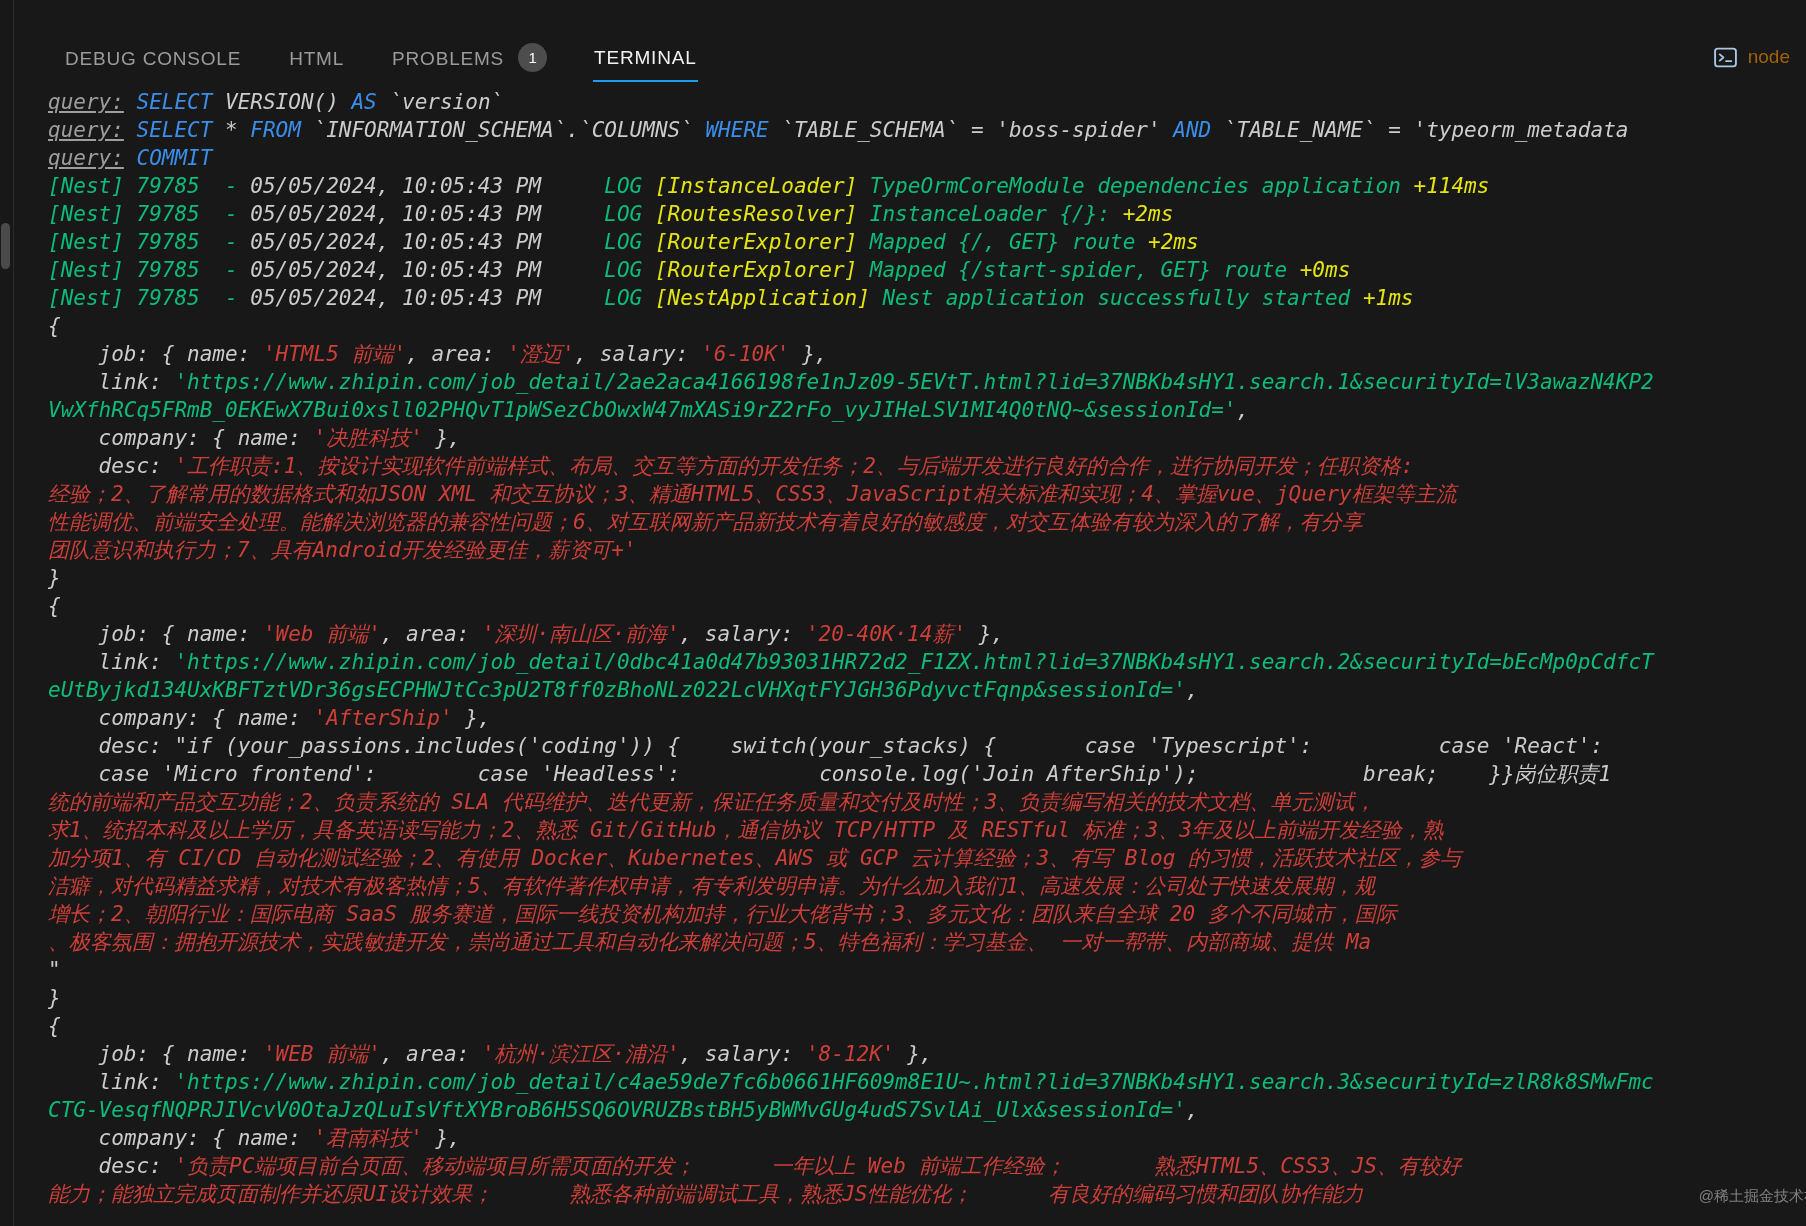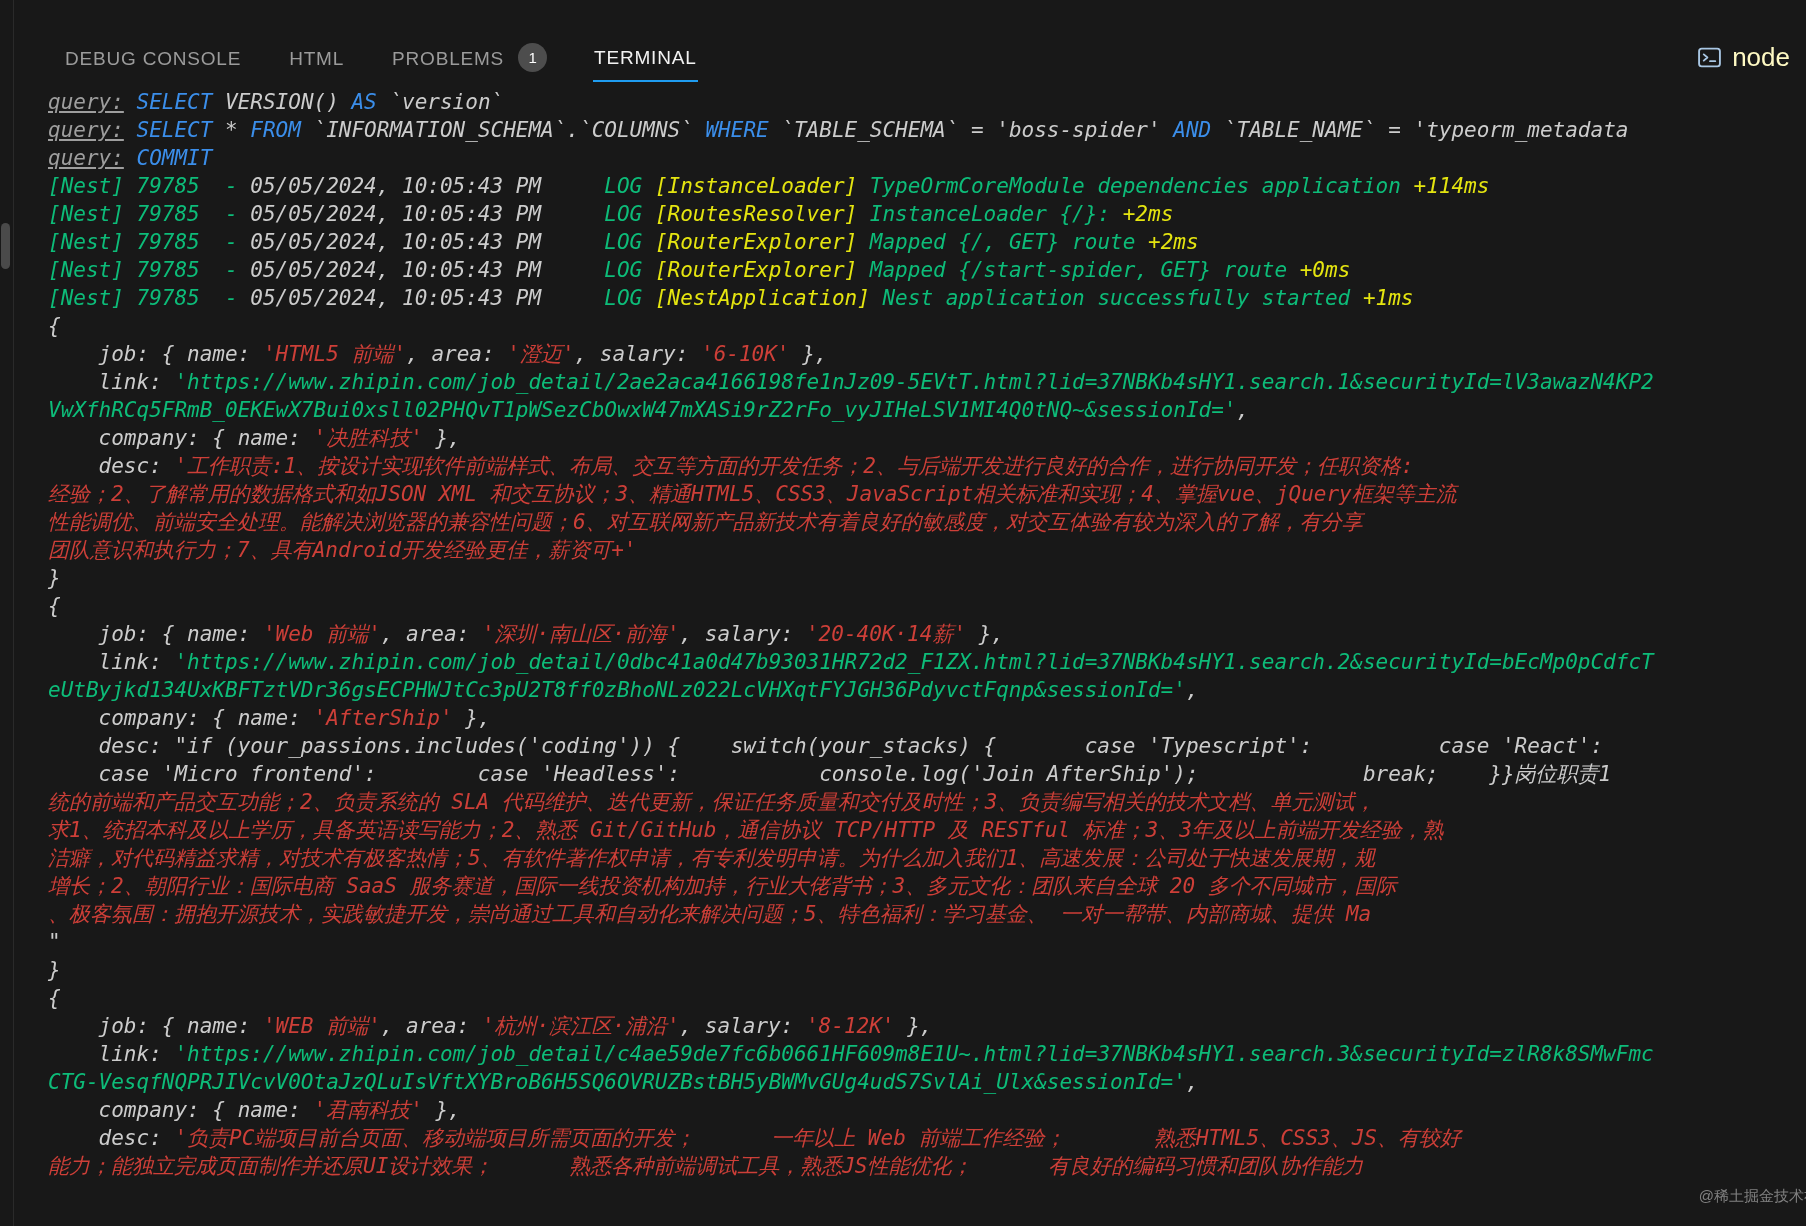--- a/index.html
+++ b/index.html
@@ -20,21 +20,21 @@
   
   .tabbar{position:absolute;left:30px;top:0;right:0;height:58px;display:flex;align-items:center;
           padding-left:34px;box-sizing:border-box;margin-top:28px;}
   .tab{display:flex;align-items:center;margin-right:46px;cursor:pointer;}
   .tab-label{font-size:19px;letter-spacing:.8px;color:#9b9b9b;display:inline-block;padding:15px 1px 11px;}
   .tab.active .tab-label{color:#f2f2f2;border-bottom:2px solid var(--c-accent);}
   .badge{display:inline-flex;align-items:center;justify-content:center;width:29px;height:29px;
          border-radius:50%;background:var(--c-badge_bg);color:#ffffff;font-size:15px;margin-left:13px;}
   .process{position:absolute;right:16px;top:0;height:58px;display:flex;align-items:center;gap:10px;}
   .proc-icon{color:var(--c-icon);display:inline-flex;}
-  .proc-label{color:#fef9c3;font-size:26px;}
+  .proc-label{color:#a16207;font-size:19px;}
 
   
   .terminal{position:absolute;left:14px;top:58px;right:0;bottom:0;overflow:hidden;
             padding:30px 0 0 34px;box-sizing:border-box;
             font-family:"DejaVu Sans Mono","Liberation Mono",monospace;
             font-size:21px;line-height:28px;color:var(--c-default);font-style:italic;}
   .trow{white-space:pre;height:28px;}
   .seg-d{color:var(--c-default);}
   .seg-g{color:var(--c-green);}
   .seg-y{color:var(--c-yellow);}
@@ -102,20 +102,21 @@
       <div class="trow"><span class="seg-d">}</span></div>
       <div class="trow"><span class="seg-d">{</span></div>
       <div class="trow"><span class="seg-d">    job: { name: </span><span class="seg-r">'Web 前端'</span><span class="seg-d">, area: </span><span class="seg-r">'深圳·南山区·前海'</span><span class="seg-d">, salary: </span><span class="seg-r">'20-40K·14薪'</span><span class="seg-d"> },</span></div>
       <div class="trow"><span class="seg-d">    link: </span><span class="seg-g">'https://www.zhipin.com/job_detail/0dbc41a0d47b93031HR72d2_F1ZX.html?lid=37NBKb4sHY1.search.2&amp;securityId=bEcMp0pCdfcT</span></div>
       <div class="trow"><span class="seg-g">eUtByjkd134UxKBFTztVDr36gsECPHWJtCc3pU2T8ff0zBhoNLz022LcVHXqtFYJGH36PdyvctFqnp&amp;sessionId='</span><span class="seg-d">,</span></div>
       <div class="trow"><span class="seg-d">    company: { name: </span><span class="seg-r">'AfterShip'</span><span class="seg-d"> },</span></div>
       <div class="trow"><span class="seg-d">    desc: "if (your_passions.includes('coding')) {    switch(your_stacks) {       case 'Typescript':          case 'React':</span></div>
       <div class="trow"><span class="seg-d">    case 'Micro frontend':        case 'Headless':           console.log('Join AfterShip');             break;    }}岗位职责1</span></div>
       <div class="trow"><span class="seg-r">统的前端和产品交互功能；2、负责系统的 SLA 代码维护、迭代更新，保证任务质量和交付及时性；3、负责编写相关的技术文档、单元测试，</span></div>
       <div class="trow"><span class="seg-r">求1、统招本科及以上学历，具备英语读写能力；2、熟悉 Git/GitHub，通信协议 TCP/HTTP 及 RESTful 标准；3、3年及以上前端开发经验，熟</span></div>
+      <div class="trow"><span class="seg-r">加分项1、有 CI/CD 自动化测试经验；2、有使用 Docker、Kubernetes、AWS 或 GCP 云计算经验；3、有写 Blog 的习惯，活跃技术社区，参与</span></div>
       <div class="trow"><span class="seg-r">洁癖，对代码精益求精，对技术有极客热情；5、有软件著作权申请，有专利发明申请。为什么加入我们1、高速发展：公司处于快速发展期，规</span></div>
       <div class="trow"><span class="seg-r">增长；2、朝阳行业：国际电商 SaaS 服务赛道，国际一线投资机构加持，行业大佬背书；3、多元文化：团队来自全球 20 多个不同城市，国际</span></div>
       <div class="trow"><span class="seg-r">、极客氛围：拥抱开源技术，实践敏捷开发，崇尚通过工具和自动化来解决问题；5、特色福利：学习基金、 一对一帮带、内部商城、提供 Ma</span></div>
       <div class="trow"><span class="seg-d">"</span></div>
       <div class="trow"><span class="seg-d">}</span></div>
       <div class="trow"><span class="seg-d">{</span></div>
       <div class="trow"><span class="seg-d">    job: { name: </span><span class="seg-r">'WEB 前端'</span><span class="seg-d">, area: </span><span class="seg-r">'杭州·滨江区·浦沿'</span><span class="seg-d">, salary: </span><span class="seg-r">'8-12K'</span><span class="seg-d"> },</span></div>
       <div class="trow"><span class="seg-d">    link: </span><span class="seg-g">'https://www.zhipin.com/job_detail/c4ae59de7fc6b0661HF609m8E1U~.html?lid=37NBKb4sHY1.search.3&amp;securityId=zlR8k8SMwFmc</span></div>
       <div class="trow"><span class="seg-g">CTG-VesqfNQPRJIVcvV0OtaJzQLuIsVftXYBroB6H5SQ6OVRUZBstBH5yBWMvGUg4udS7SvlAi_Ulx&amp;sessionId='</span><span class="seg-d">,</span></div>
       <div class="trow"><span class="seg-d">    company: { name: </span><span class="seg-r">'君南科技'</span><span class="seg-d"> },</span></div>

